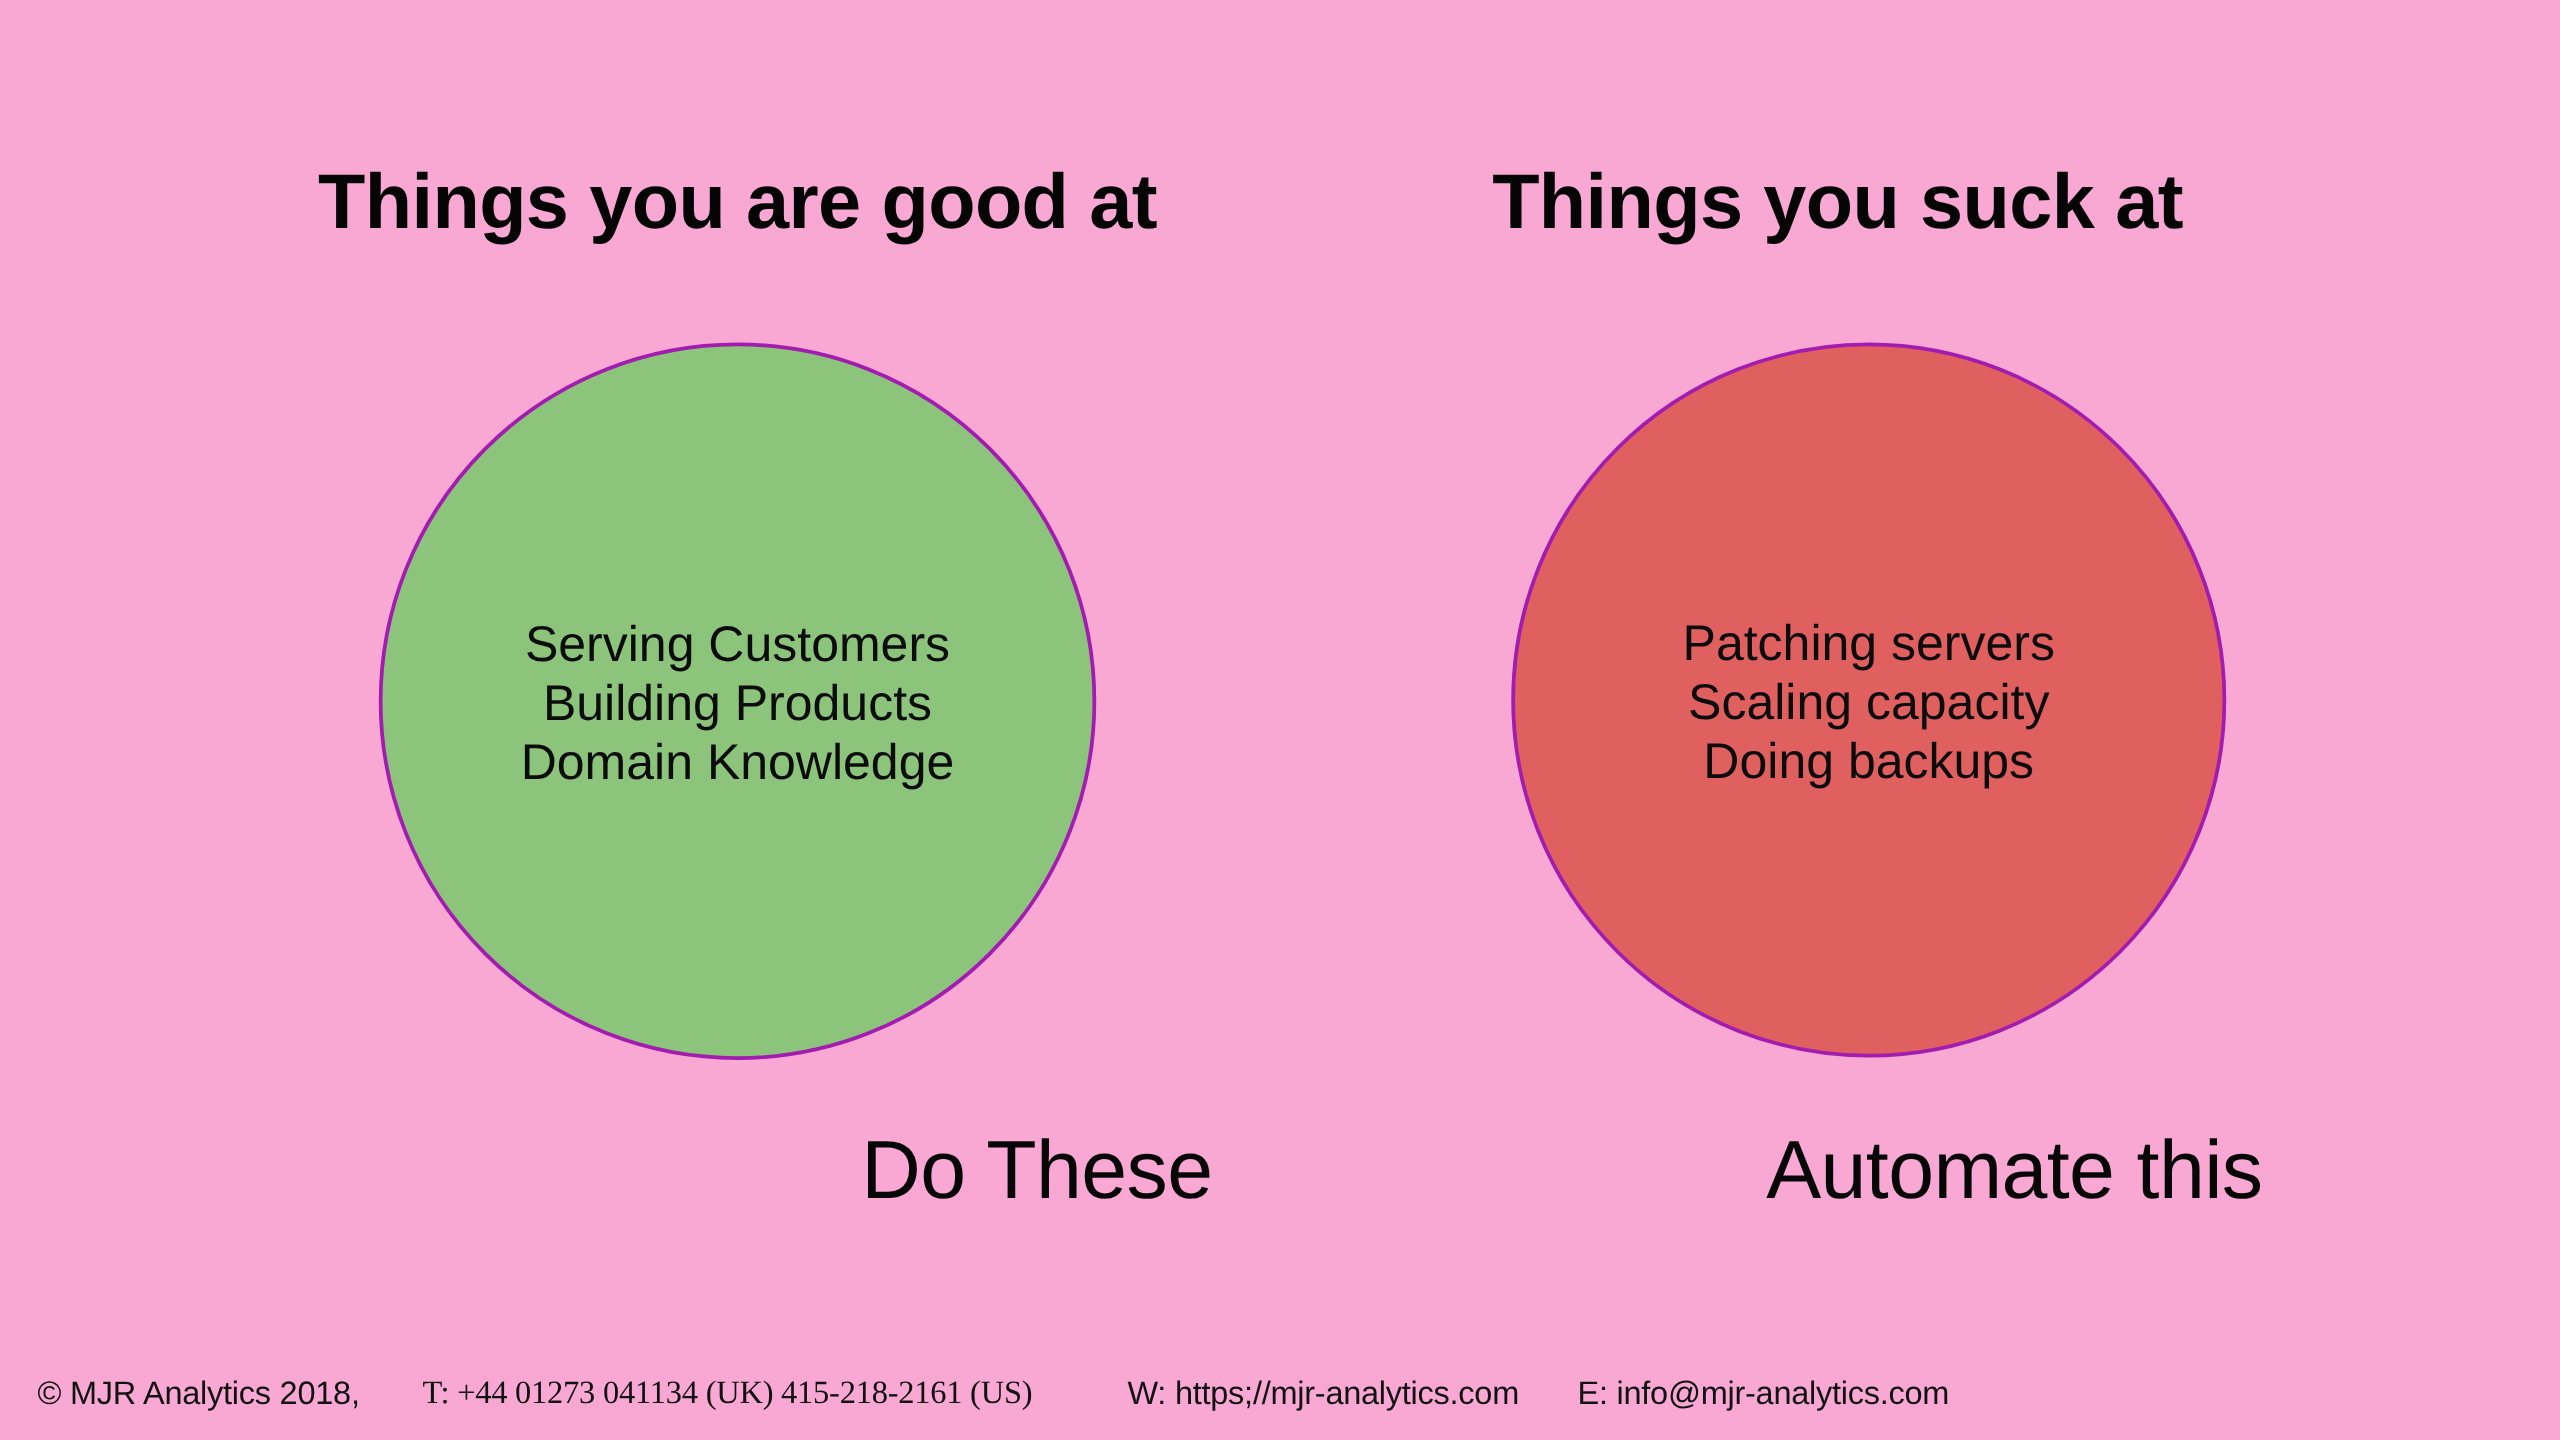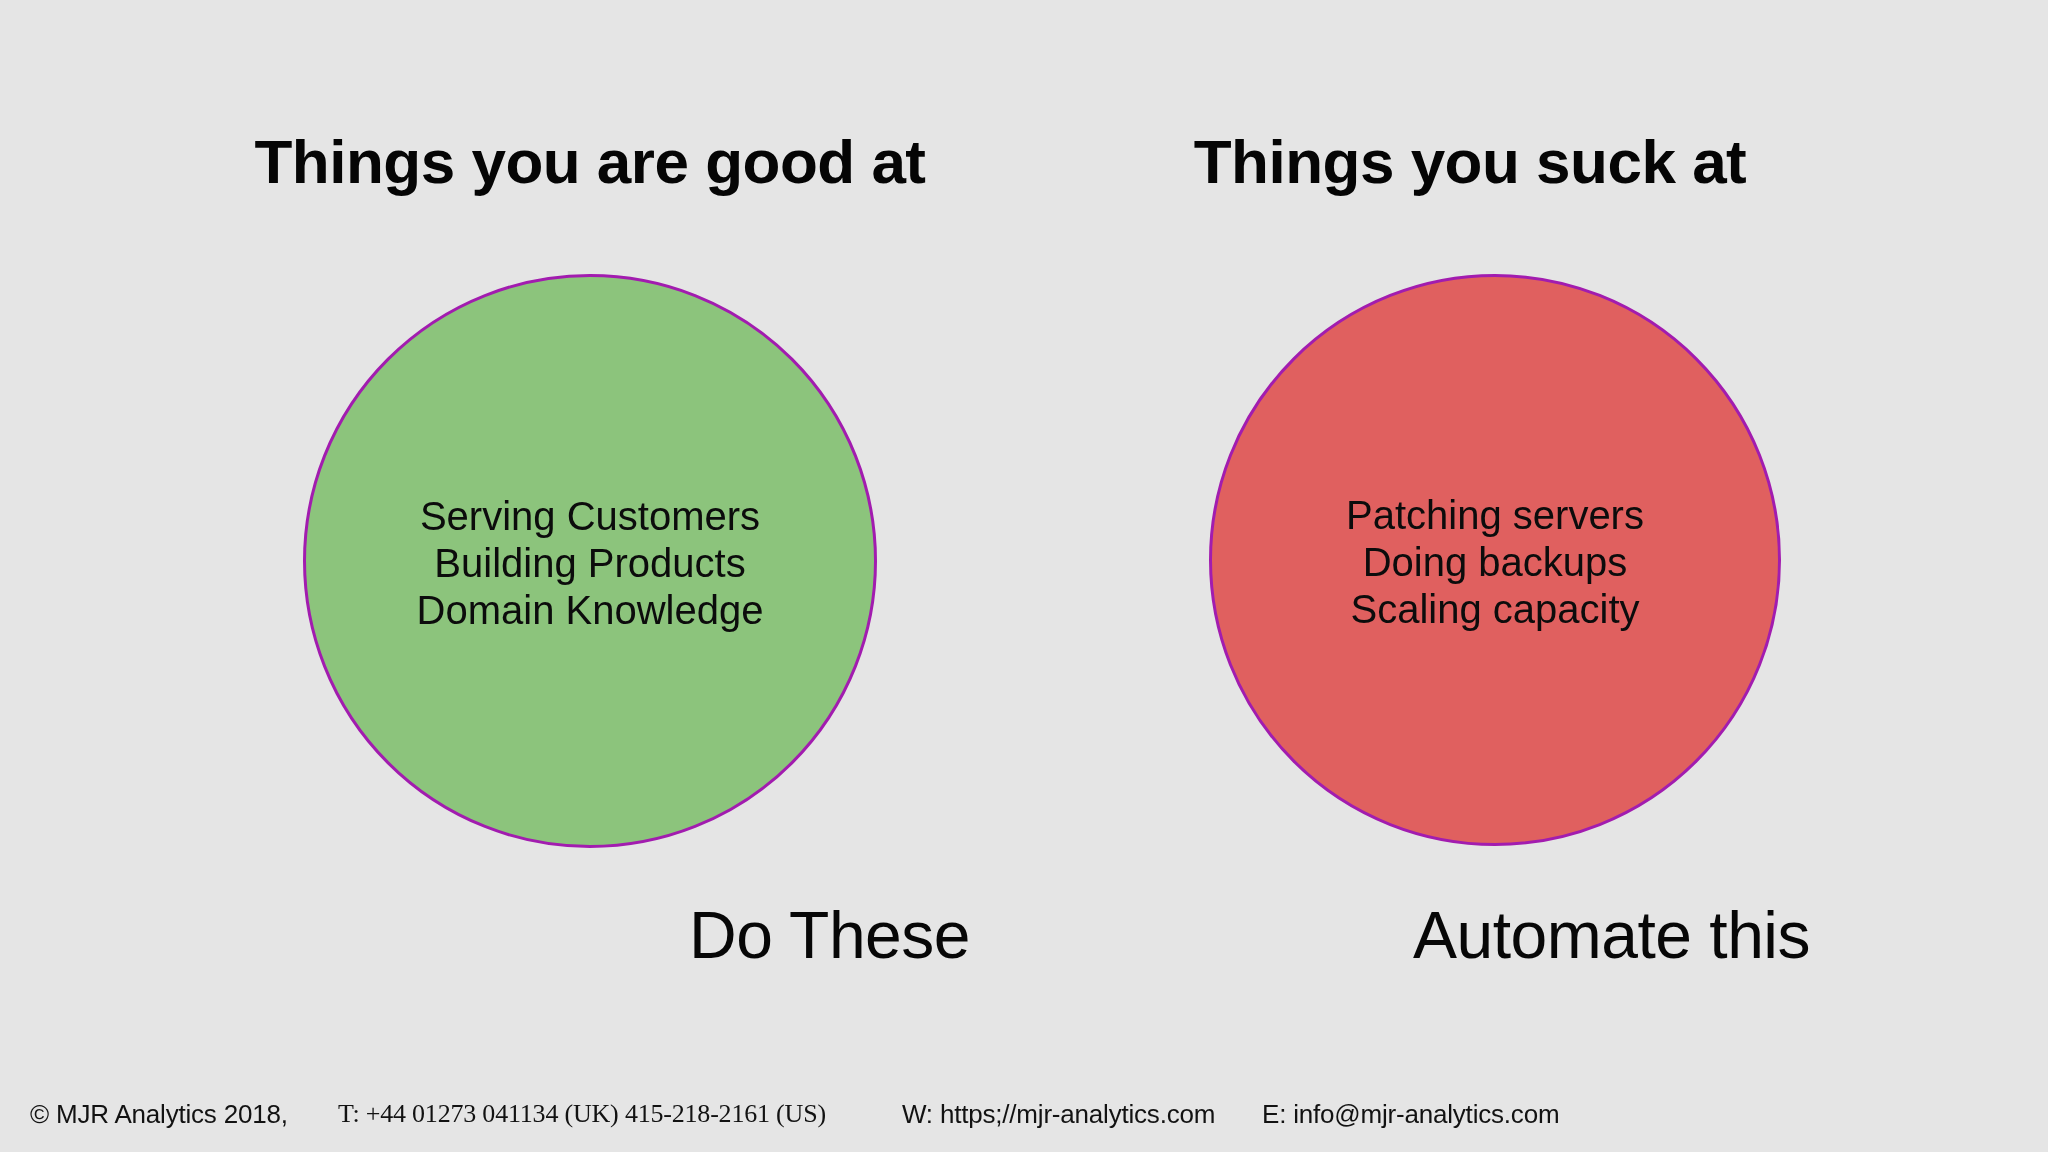--- a/index.html
+++ b/index.html
@@ -10,21 +10,21 @@
   }
   body {
     font-family: "Liberation Sans", sans-serif;
     -webkit-font-smoothing: antialiased;
   }
 
   .slide {
     position: relative;
     width: 2048px;
     height: 1152px;
-    background: #e5e5e5;
+    background: #f9a8d4;
     overflow: hidden;
   }
 
   
   .heading {
     position: absolute;
     top: 126px;
     font-family: "Liberation Sans", sans-serif;
     font-size: 62px;
     font-weight: 600;
@@ -130,22 +130,22 @@
     <div class="circle-text">
       <div>Serving Customers</div>
       <div>Building Products</div>
       <div>Domain Knowledge</div>
     </div>
   </div>
 
   <div class="circle circle-bad">
     <div class="circle-text">
       <div>Patching servers</div>
+      <div>Scaling capacity</div>
       <div>Doing backups</div>
-      <div>Scaling capacity</div>
     </div>
   </div>
 
   <div class="caption caption-left">Do These</div>
 
   <div class="caption caption-right">Automate this</div>
 
   <div class="footer">
 
     <div class="footer-text f-copy">© MJR Analytics 2018,</div>

